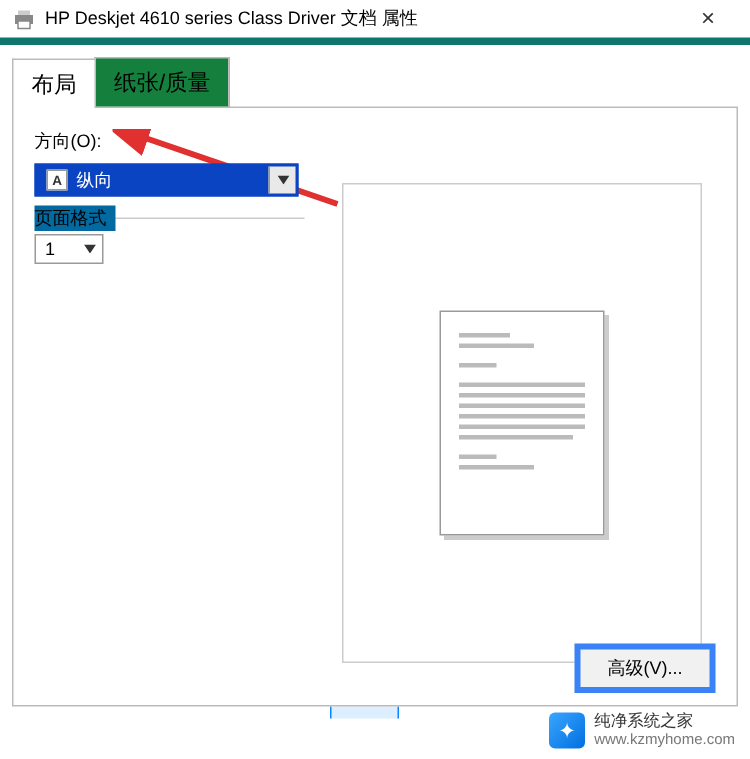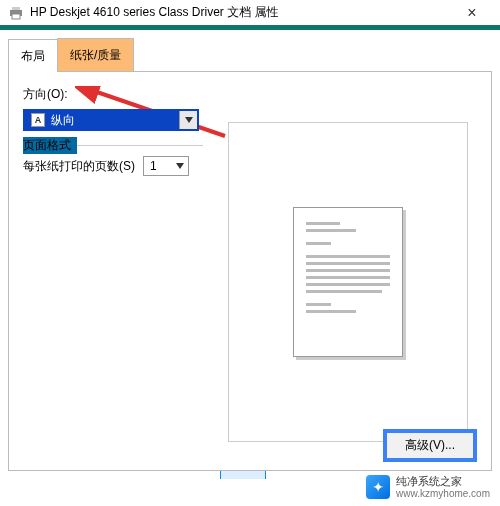--- a/index.html
+++ b/index.html
@@ -43,32 +43,32 @@
       position: relative;
       z-index: 2;
     }
     .tab {
       padding: 16px 12px;
       border: 1px solid #bbb;
       border-bottom: none;
       background: #fff;
       margin-right: -1px;
       cursor: pointer;
-      font-size: 12px;
+      font-size: 15px;
       display: inline-flex;
       align-items: center;
       height: 22px;
     }
     .tab.active {
       background: #fff;
       position: relative;
       top: 1px;
     }
     .tab:not(.active) {
-      background: #fdba74;
+      background: #15803d;
     }
     .tab-panel {
       border: 1px solid #bbb;
       padding: 14px;
       position: relative;
       z-index: 1;
       height: 400px;
       background: #fff;
     }
     .layout-row {
@@ -274,21 +274,20 @@
                 <path d="M0,0 L8,0 L4,6 z" fill="#333"></path>
               </svg>
           </span>
         </div>
 
         <div class="group-sep">
           <span class="group-title">页面格式</span>
         </div>
 
         <div class="pps-row">
-          <span class="pps-label">每张纸打印的页数(S)</span>
           <div class="pps-select">
             <span>1</span>
             <span class="chev">
               <svg width="8" height="6" viewBox="0 0 8 6">
                   <path d="M0,0 L8,0 L4,6 z" fill="#333"></path>
                 </svg>
             </span>
           </div>
         </div>
       </div>

